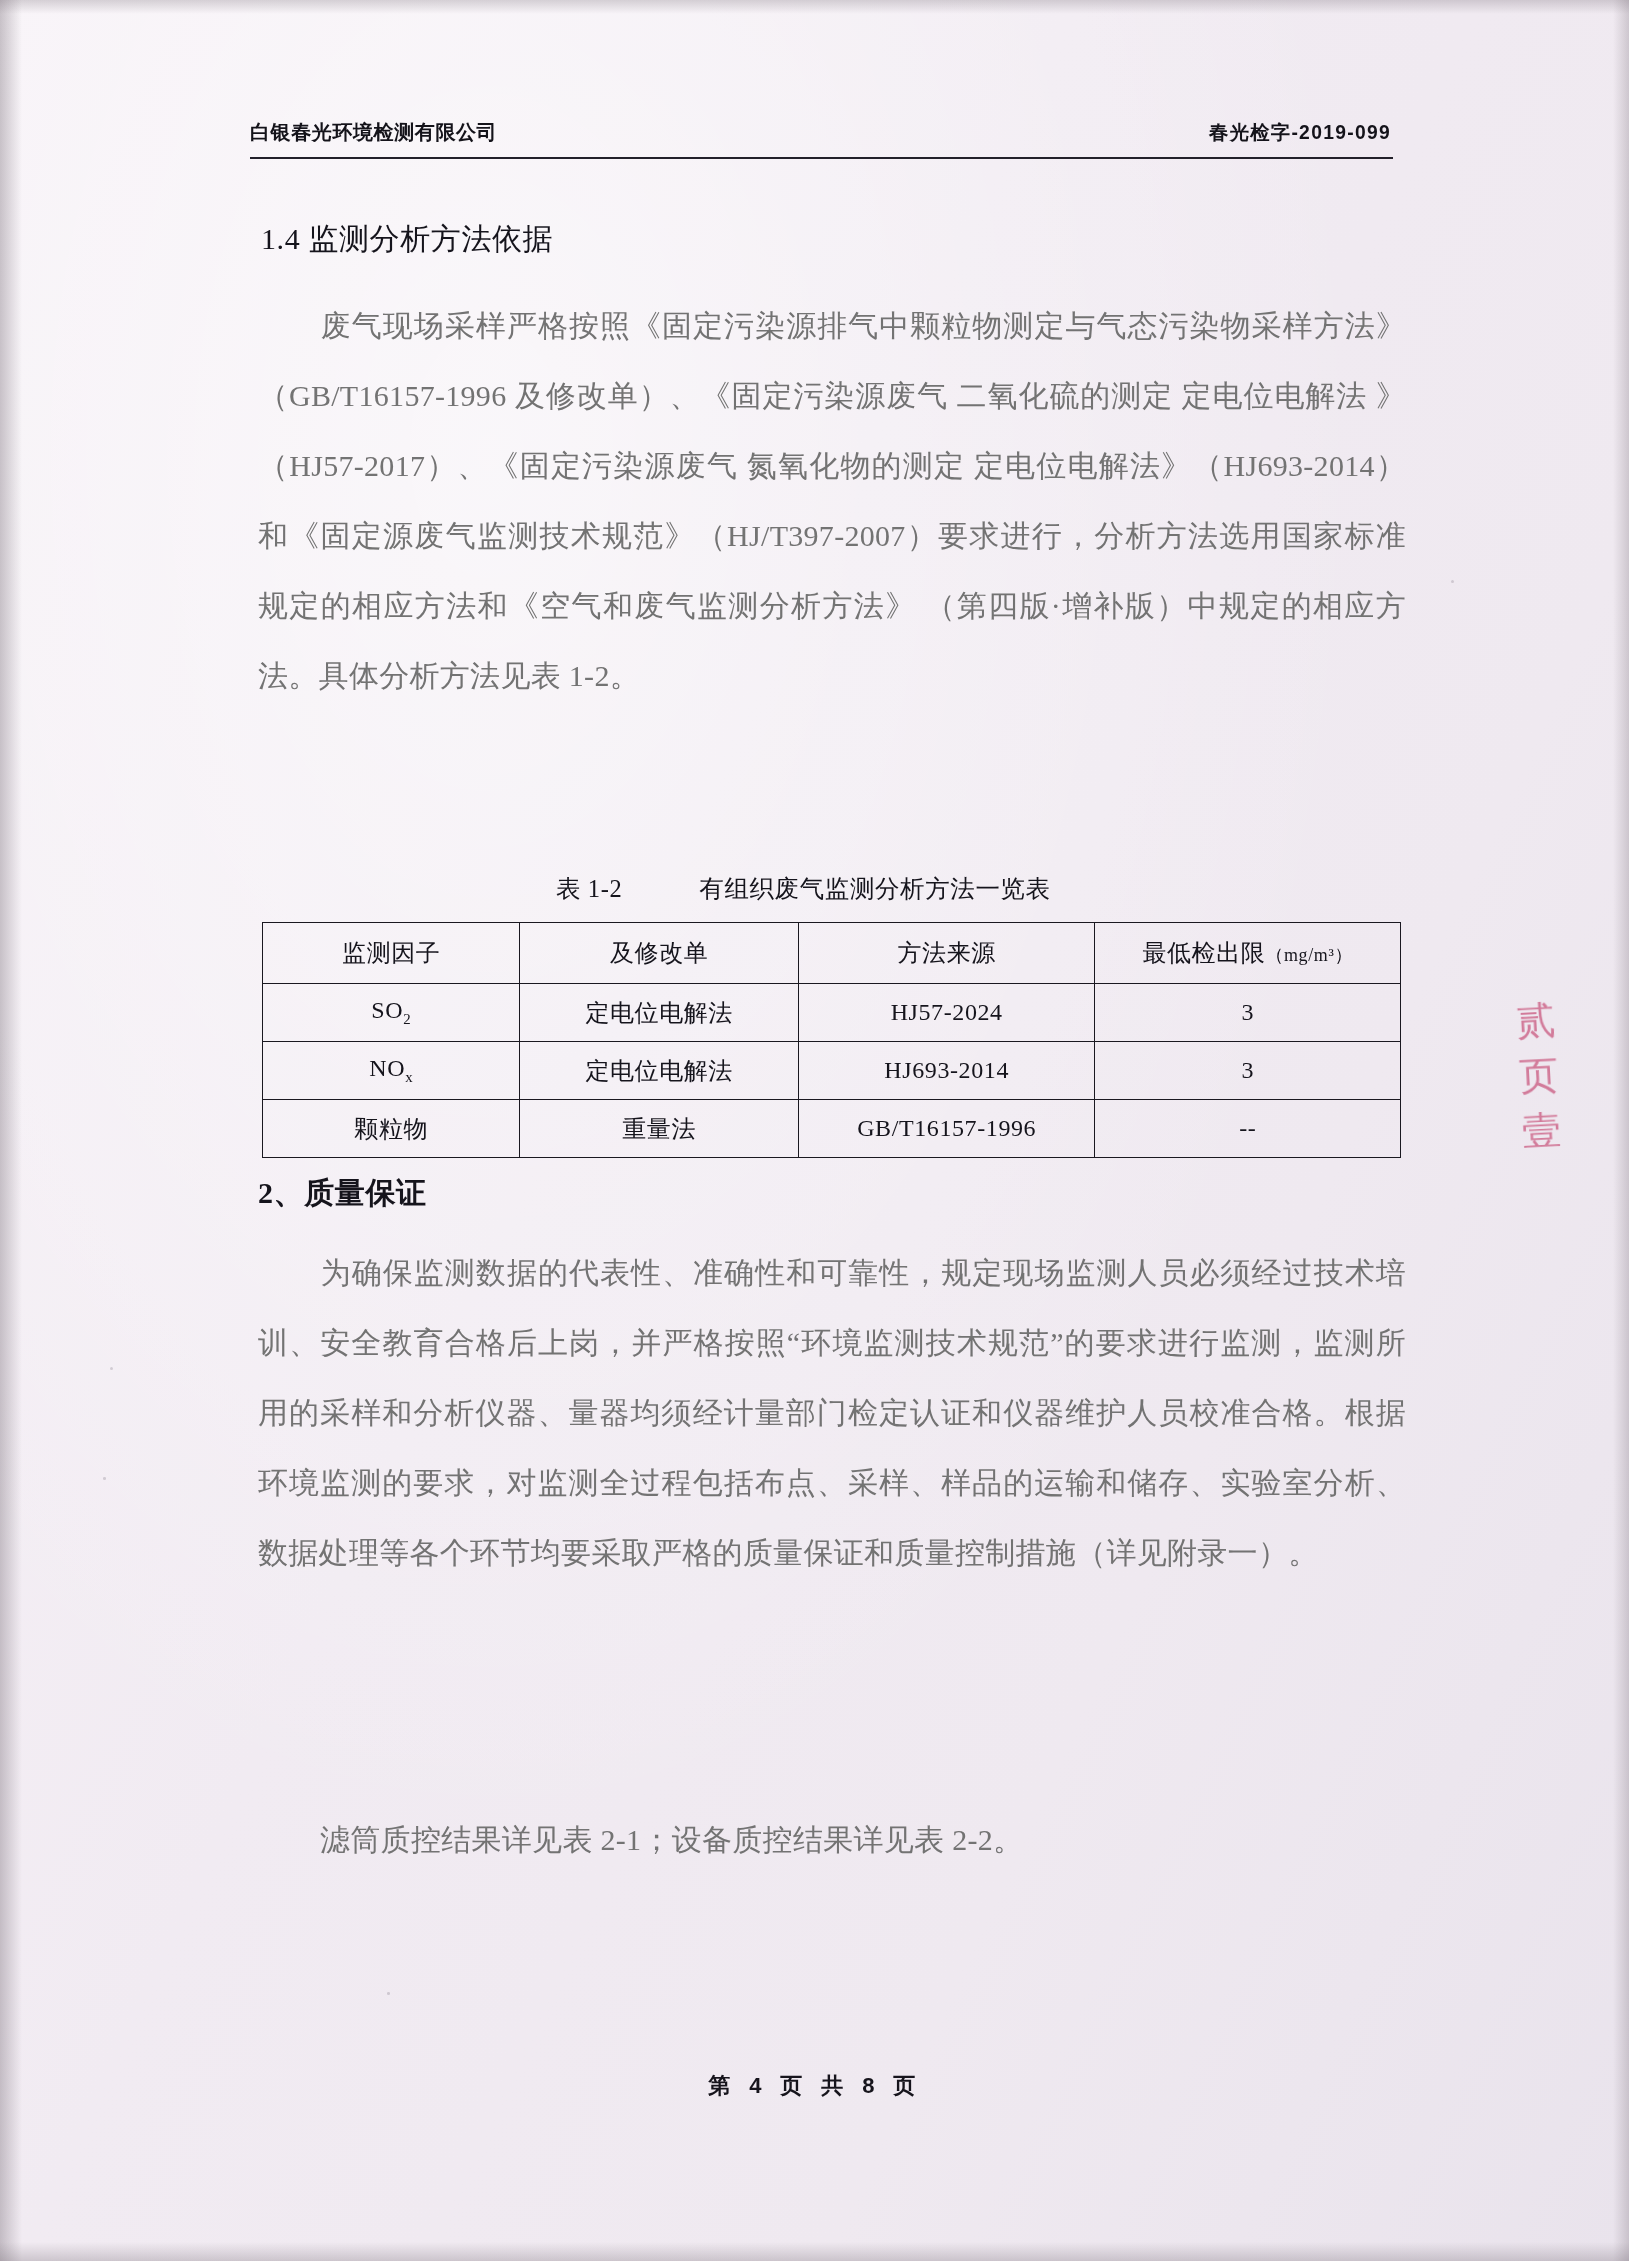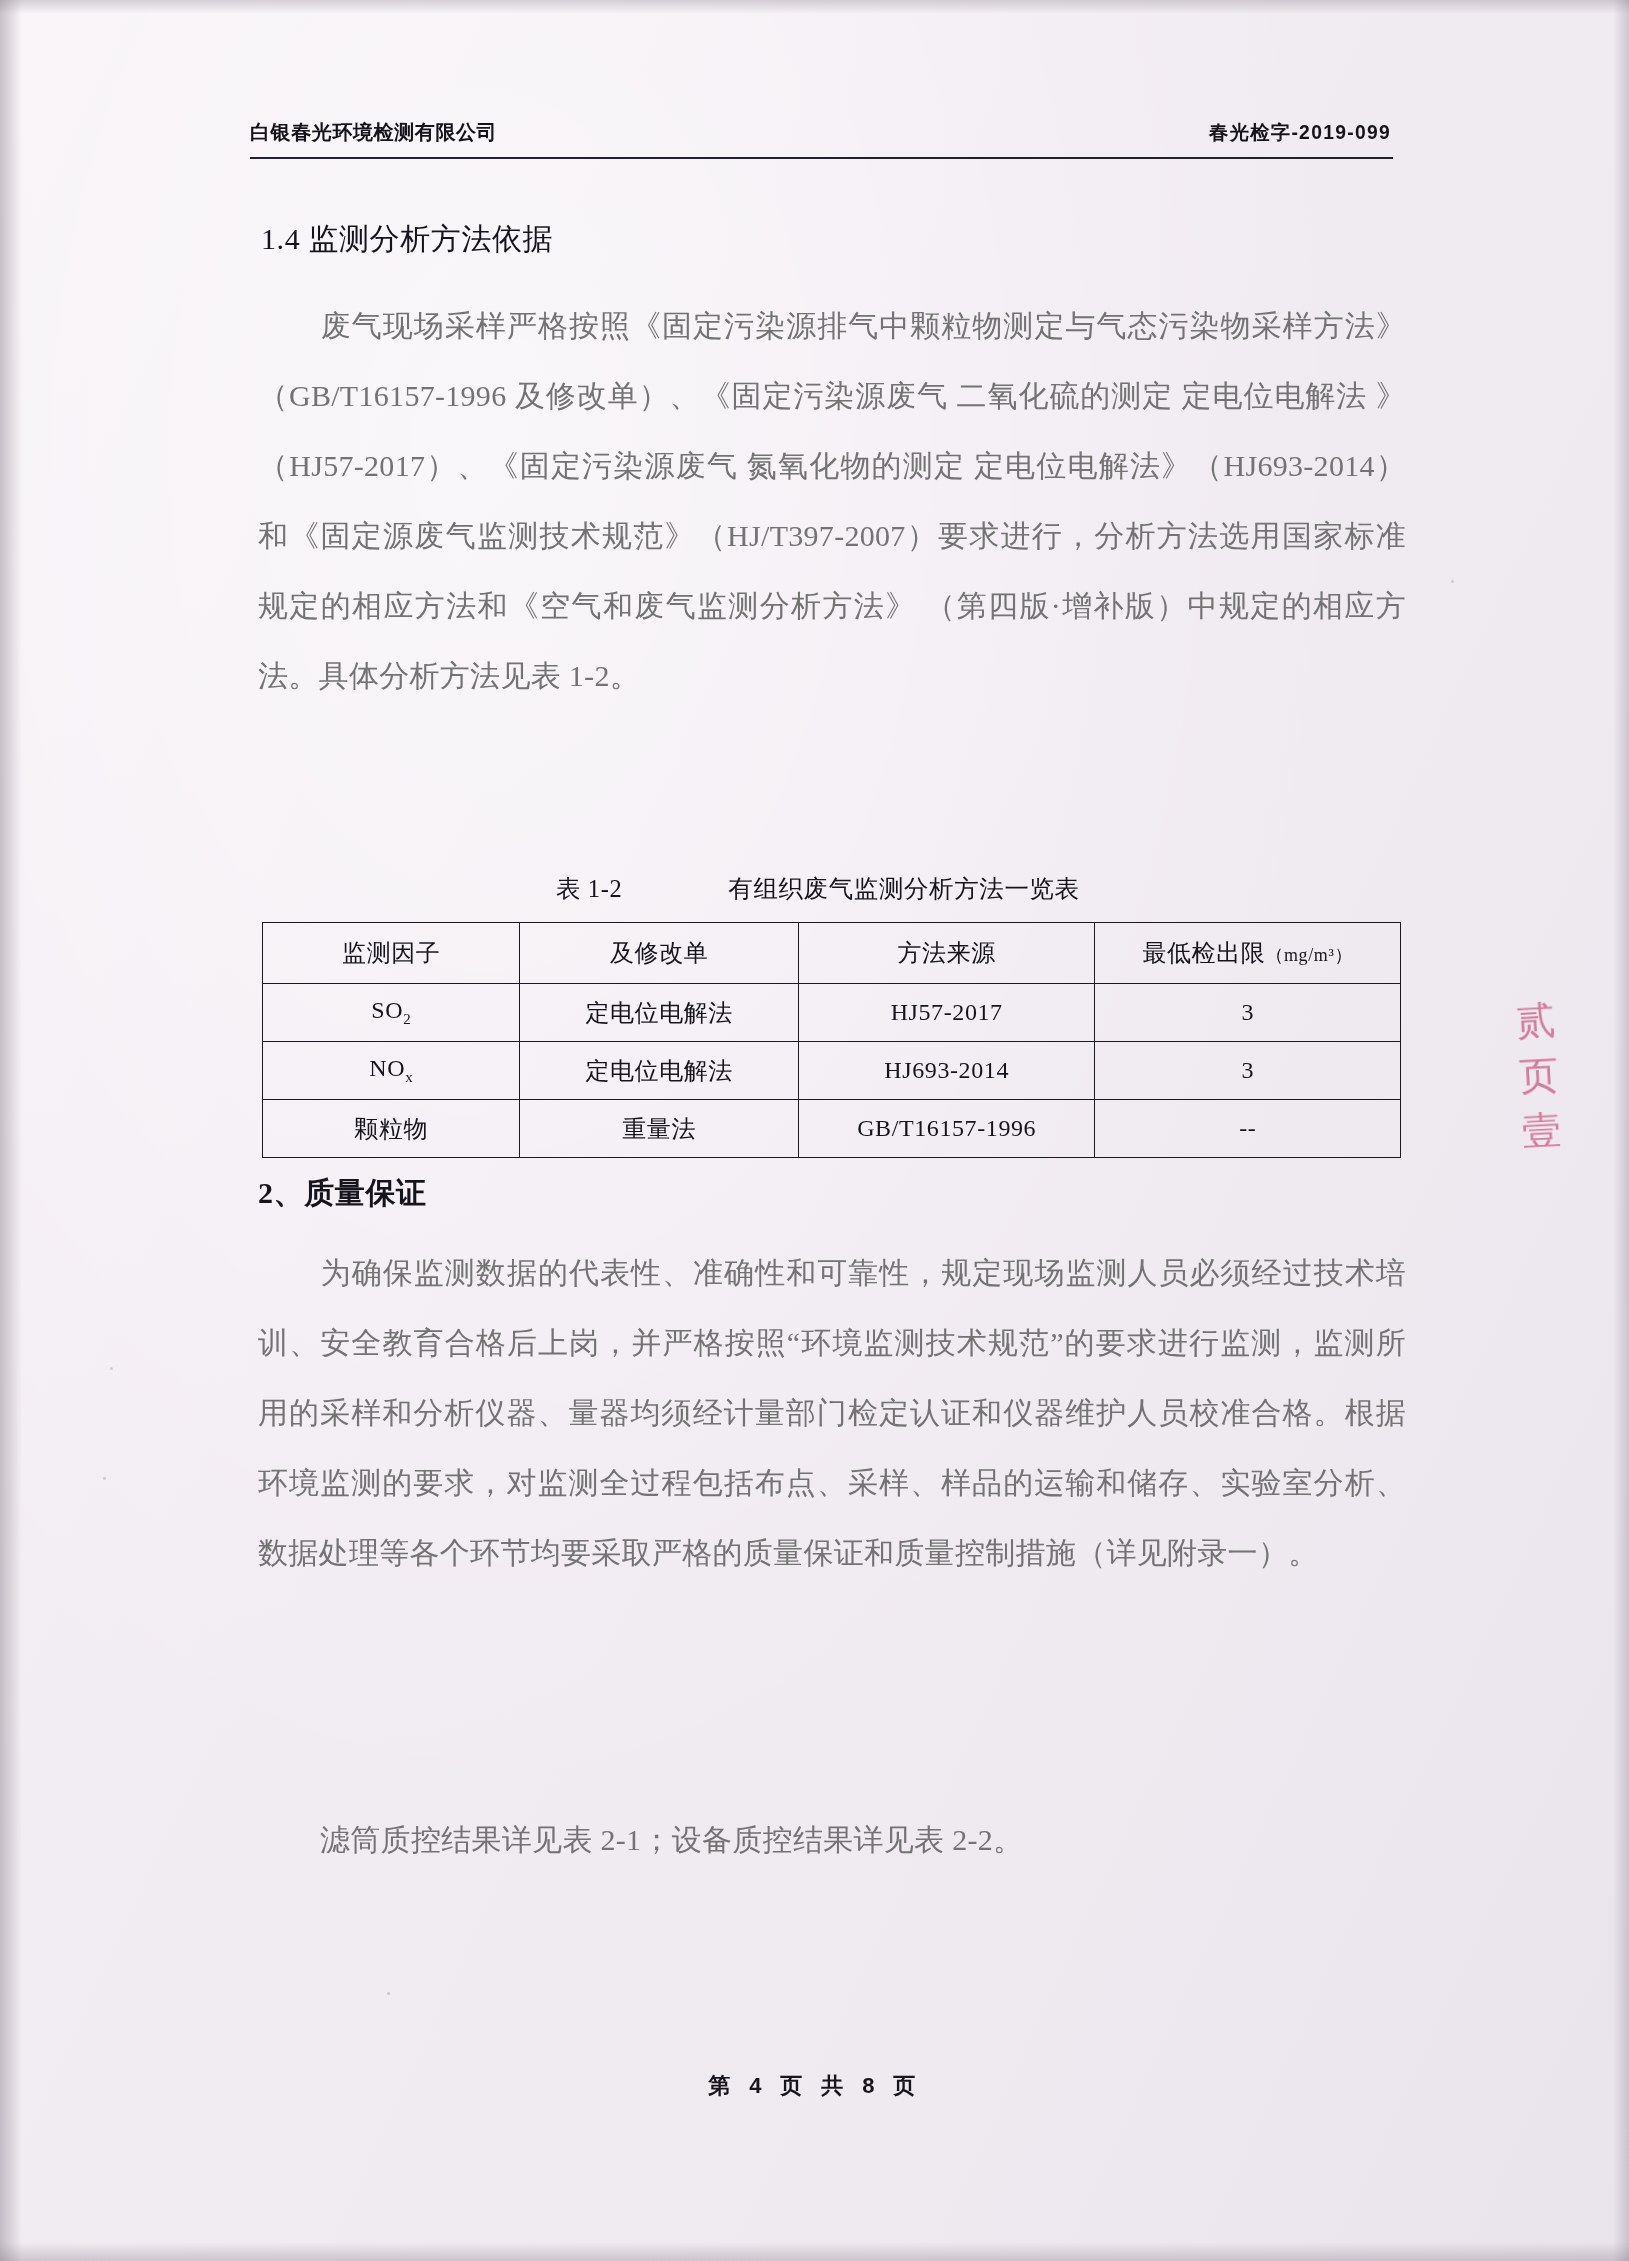--- a/index.html
+++ b/index.html
@@ -116,21 +116,21 @@
   
   .table-caption {
     position: absolute;
     left: 556px;
     top: 872px;
     font-size: 24.5px;
     color: #15141c;
     letter-spacing: 0.6px;
     white-space: nowrap;
   }
-  .table-caption .cap-num { margin-right: 106px; }
+  .table-caption .cap-num { margin-right: 77px; }
 
   
   .data-table {
     position: absolute;
     left: 262px;
     top: 922px;
     width: 1139px;
     border-collapse: collapse;
     font-size: 24px;
     color: #15141c;
@@ -230,21 +230,21 @@
           <th>监测因子</th>
           <th>及修改单</th>
           <th>方法来源</th>
           <th><span>最低检出限</span><span class="unit">（mg/m³）</span></th>
         </tr>
       </thead>
       <tbody>
         <tr>
           <td><span>SO</span><sub>2</sub></td>
           <td>定电位电解法</td>
-          <td>HJ57-2017</td>
+          <td>HJ57-2024</td>
           <td>3</td>
         </tr>
         <tr>
           <td><span>NO</span><sub>x</sub></td>
           <td>定电位电解法</td>
           <td>HJ693-2014</td>
           <td>3</td>
         </tr>
         <tr>
           <td>颗粒物</td>

